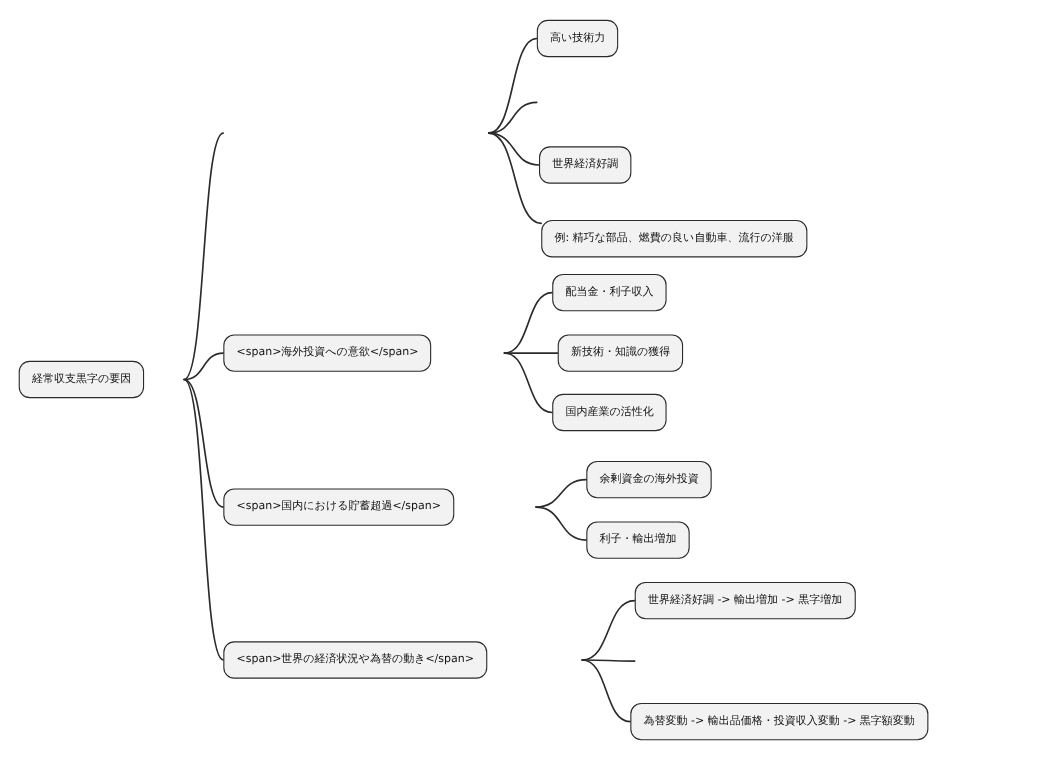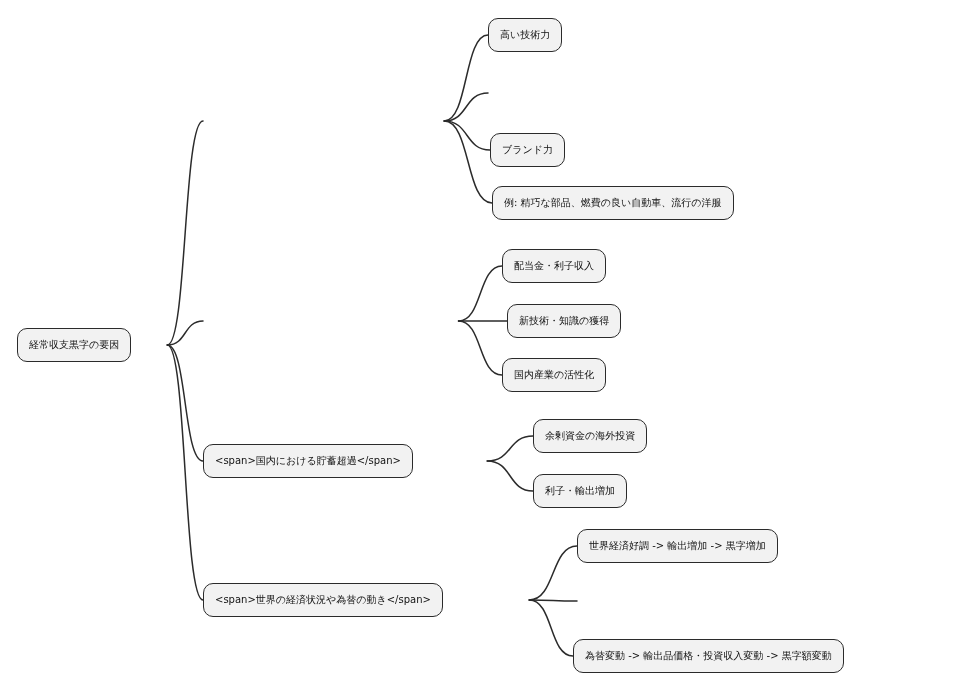--- a/index.html
+++ b/index.html
@@ -63,26 +63,27 @@
       <path d="M 458.5625 321 C 482.453125 321, 478.109375 375, 502 375" class="edge"></path>
       <path d="M 487.21875 461 C 512.3984375 461, 507.8203125 436, 533 436" class="edge"></path>
       <path d="M 487.21875 461 C 512.3984375 461, 507.8203125 491, 533 491" class="edge"></path>
       <path d="M 529.21875 600 C 555.4984375 600, 550.7203125 546, 577 546" class="edge"></path>
       <path d="M 529.21875 600 C 555.4984375 600, 550.7203125 601, 577 601" class="edge"></path>
       <path d="M 529.21875 600 C 553.2984375 600, 548.9203125 656, 573 656" class="edge"></path>
     </svg>
 
   <div class="node" style="left:17px; top:345px">経常収支黒字の要因</div>
 
+  <div class="node" style="left:203px; top:321px">&lt;span&gt;海外投資への意欲&lt;/span&gt;</div>
   <div class="node" style="left:203px; top:461px">&lt;span&gt;国内における貯蓄超過&lt;/span&gt;</div>
   <div class="node" style="left:203px; top:600px">&lt;span&gt;世界の経済状況や為替の動き&lt;/span&gt;</div>
 
   <div class="node" style="left:488px; top:35px">高い技術力</div>
-  <div class="node" style="left:490px; top:150px">ブランド力</div>
-  <div class="node" style="left:492px; top:203px">例: 精巧な部品、燃費の良い自動車、流行の洋服</div>
+  <div class="node" style="left:490px; top:150px">世界経済好調</div>
+  <div class="node" style="left:492px; top:217px">例: 精巧な部品、燃費の良い自動車、流行の洋服</div>
 
   <div class="node" style="left:502px; top:266px">配当金・利子収入</div>
   <div class="node" style="left:507px; top:321px">新技術・知識の獲得</div>
   <div class="node" style="left:502px; top:375px">国内産業の活性化</div>
 
   <div class="node" style="left:533px; top:436px">余剰資金の海外投資</div>
   <div class="node" style="left:533px; top:491px">利子・輸出増加</div>
 
   <div class="node" style="left:577px; top:546px">世界経済好調 -&gt; 輸出増加 -&gt; 黒字増加</div>
   <div class="node" style="left:573px; top:656px">為替変動 -&gt; 輸出品価格・投資収入変動 -&gt; 黒字額変動</div>

